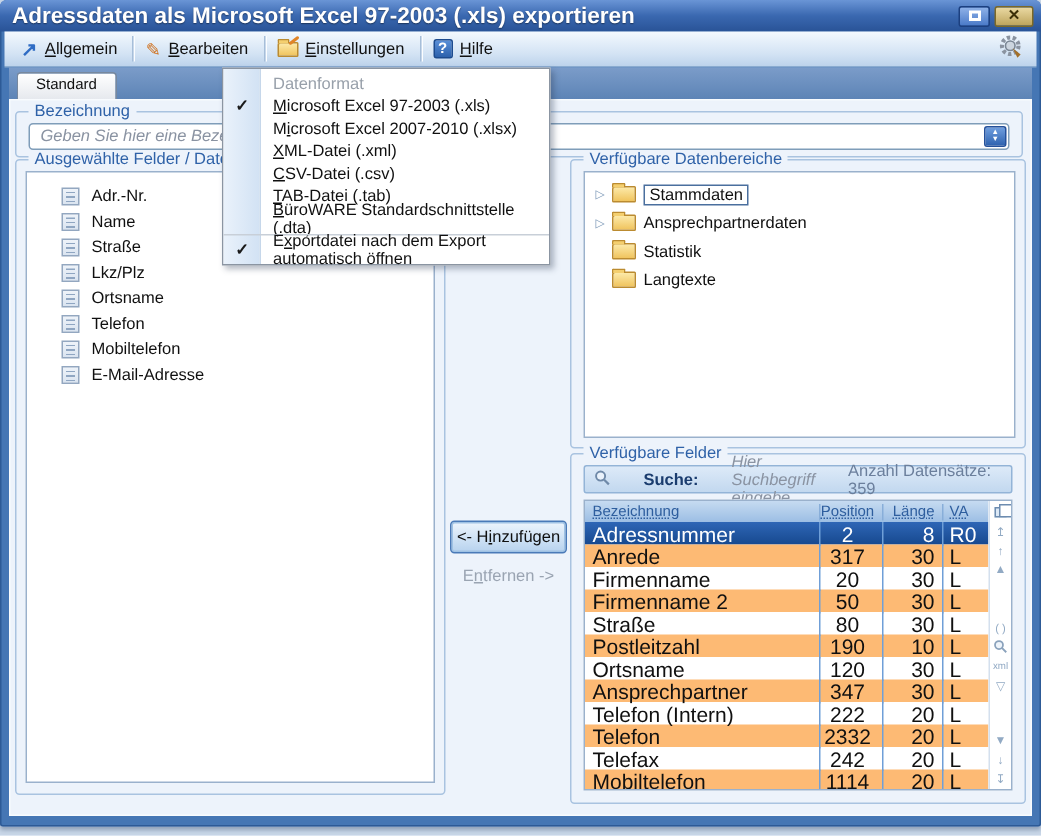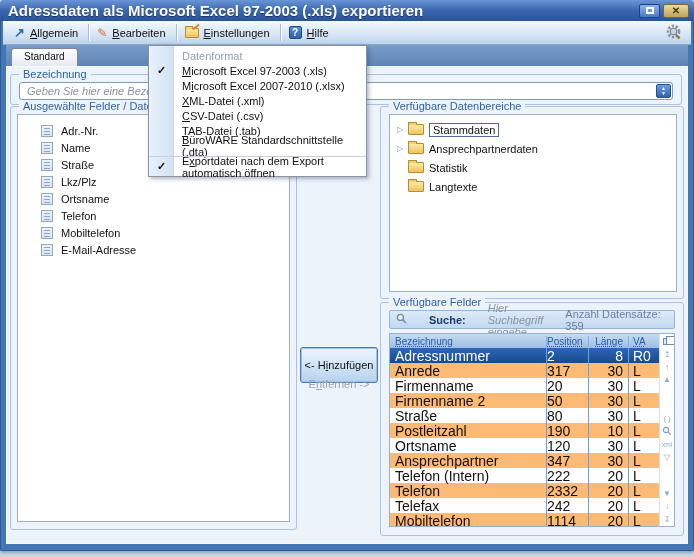--- a/index.html
+++ b/index.html
@@ -70,21 +70,21 @@
   #sel-group { left: 4px; top: 40px; width: 287px; bottom: 14px; }
   .panel { position: absolute; background: #fff; border: 1px solid #9ab1cc; }
   #sel-panel { left: 6px; top: 7px; right: 6px; bottom: 7px; padding-top: 7px; }
   .f-item { display: flex; align-items: center; gap: 8px; height: 17px; padding-left: 23px; font-size: 11px; color: #101010; }
   .f-icon { width: 12px; height: 12px; border: 1px solid #93a7c0; background: linear-gradient(#eef3f9,#dae4f0);
     position: relative; flex: 0 0 auto; }
   .f-icon::before { content: ""; position: absolute; left: 2px; right: 2px; top: 2px; height: 8px;
     background: repeating-linear-gradient(#8fa6c2 0 1px, transparent 1px 3px); }
 
   
-  .btn-add { position: absolute; left: 294px; top: 281px; width: 78px; height: 36px;
+  .btn-add { position: absolute; left: 294px; top: 281px; width: 78px; height: 22px;
     background: linear-gradient(#eef5fd,#cfe2f5 55%,#b7d2ee); border: 1px solid #4a7ab8;
     border-radius: 3px; font-size: 11px; color: #101010; text-align: center; line-height: 20px;
     box-shadow: 0 0 0 1px #9fc2e4 inset; }
   .lbl-remove { position: absolute; left: 294px; top: 312px; width: 78px; text-align: center;
     font-size: 11px; color: #9aa4b2; }
 
   #areas-group { left: 374px; top: 40px; right: 4px; height: 193px; }
   #areas-panel { left: 8px; top: 7px; right: 6px; bottom: 6px; padding-top: 5px; }
   .t-item { display: flex; align-items: center; height: 19px; padding-left: 7px; font-size: 11px; color: #101010; }
   .t-exp { width: 11px; font-size: 8px; color: #7d99b8; text-align: left; }
@@ -105,21 +105,21 @@
   #tbl { left: 8px; right: 8px; top: 30px; bottom: 8px; overflow: hidden; }
   .tbl-inner { position: absolute; left: 0; top: 0; right: 15px; bottom: 0; }
   .th { display: flex; height: 14px; background: linear-gradient(#c6dbf1,#9cbee4);
     color: #2e5e9e; font-size: 10px; align-items: center; }
   .th .hc { text-decoration: underline dotted; }
   .trow { display: flex; height: 15px; align-items: center; font-size: 14px; color: #101010; }
   .trow.alt { background: #fdba74; }
   .trow.normal { background: #fff; }
   .trow.selected { background: linear-gradient(#2e66b6,#17498f); color: #fff; }
   .c-name { flex: 1; padding-left: 5px; overflow: hidden; white-space: nowrap; }
-  .c-pos { width: 42px; text-align: left; padding-right: 5px; border-left: 1px solid #6f9fd8; }
+  .c-pos { width: 42px; text-align: center; padding-right: 5px; border-left: 1px solid #6f9fd8; }
   .c-len { width: 40px; text-align: right; padding-right: 5px; border-left: 1px solid #6f9fd8; }
   .c-va  { width: 31px; text-align: left; padding-left: 4px; border-left: 1px solid #6f9fd8; }
   .th .c-pos, .th .c-len, .th .c-va { border-left: 1px solid #88aed9; }
 
   .strip { position: absolute; right: 0; top: 0; bottom: 0; width: 15px; background: #fff;
     border-left: 1px solid #d4e0ee; display: flex; flex-direction: column; align-items: center;
     padding-top: 1px; color: #92aac4; }
   .strip .ic { height: 13px; width: 100%; display: flex; align-items: center; justify-content: center; font-size: 8px; }
   .strip .ic[data-name="xml-icon"] { font-size: 6.5px; }
   .strip .ic[data-name="brackets-icon"] { font-size: 7.5px; }

